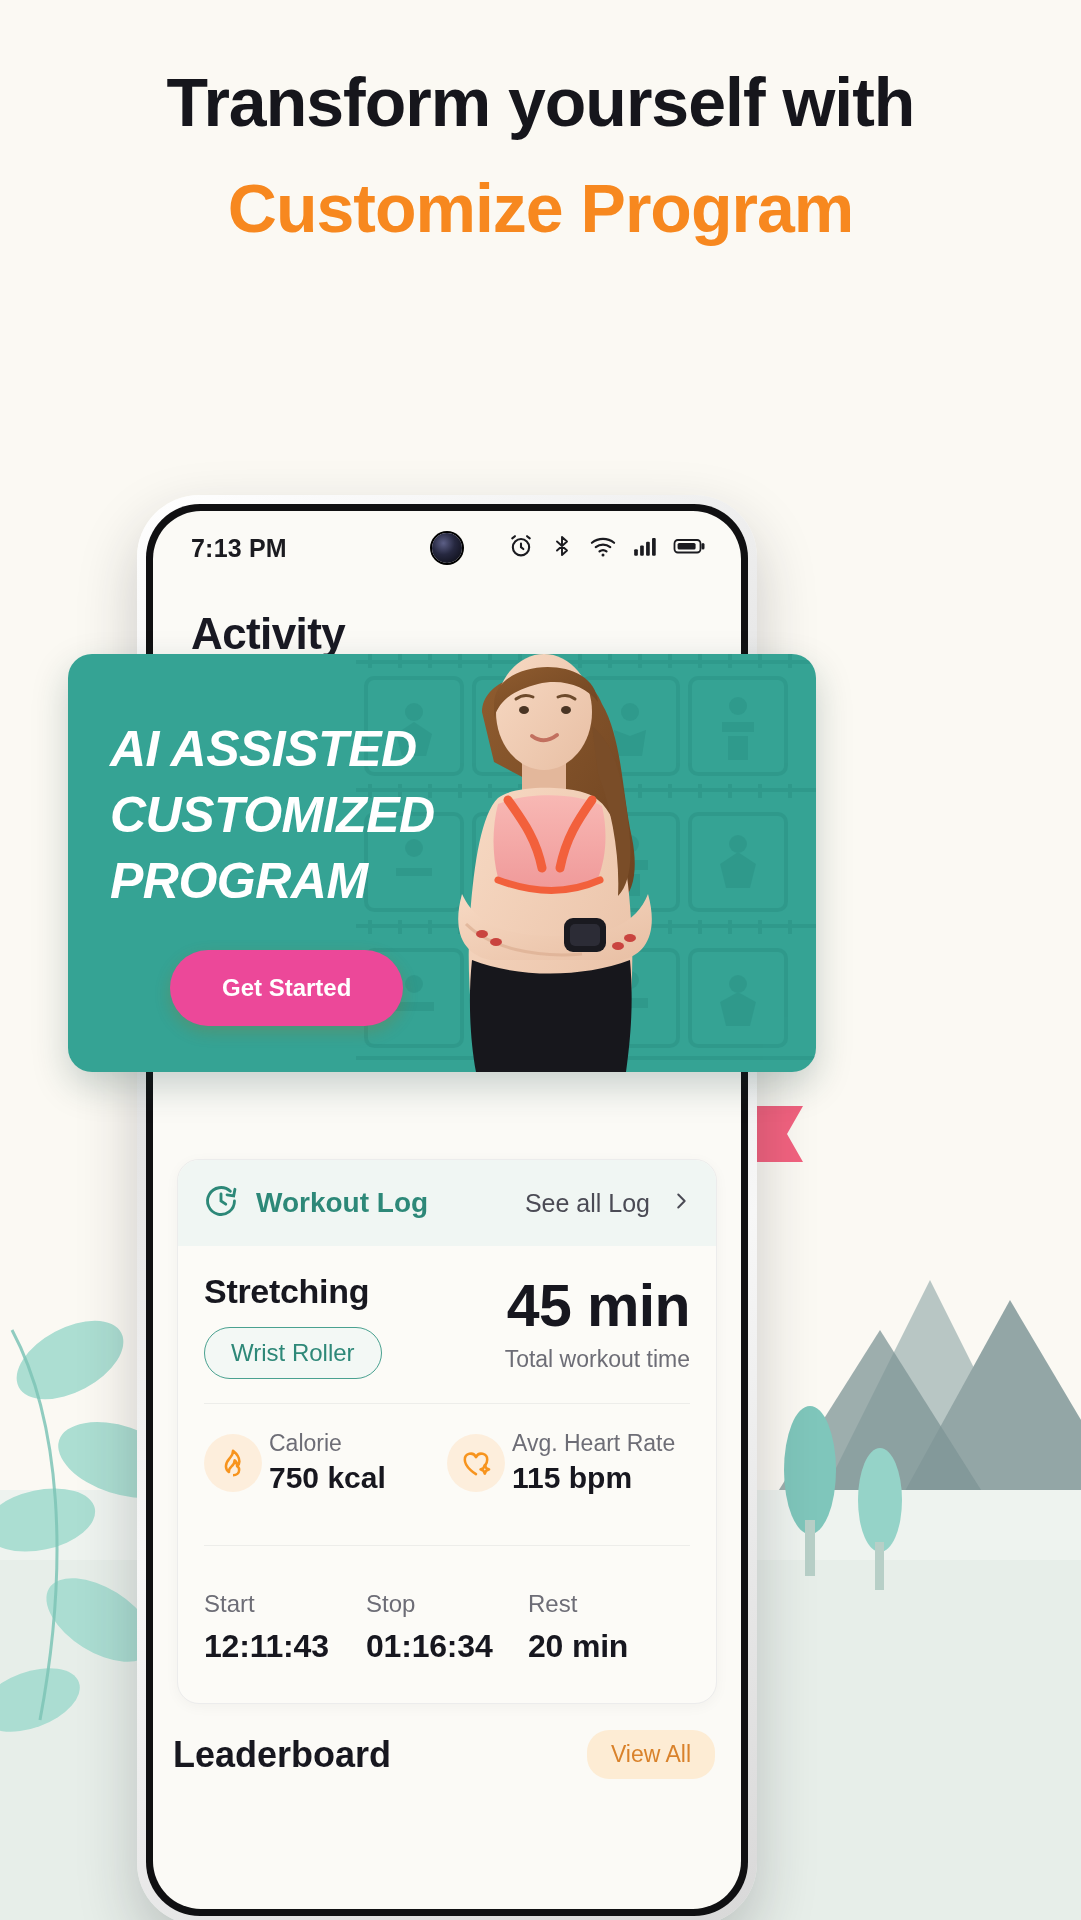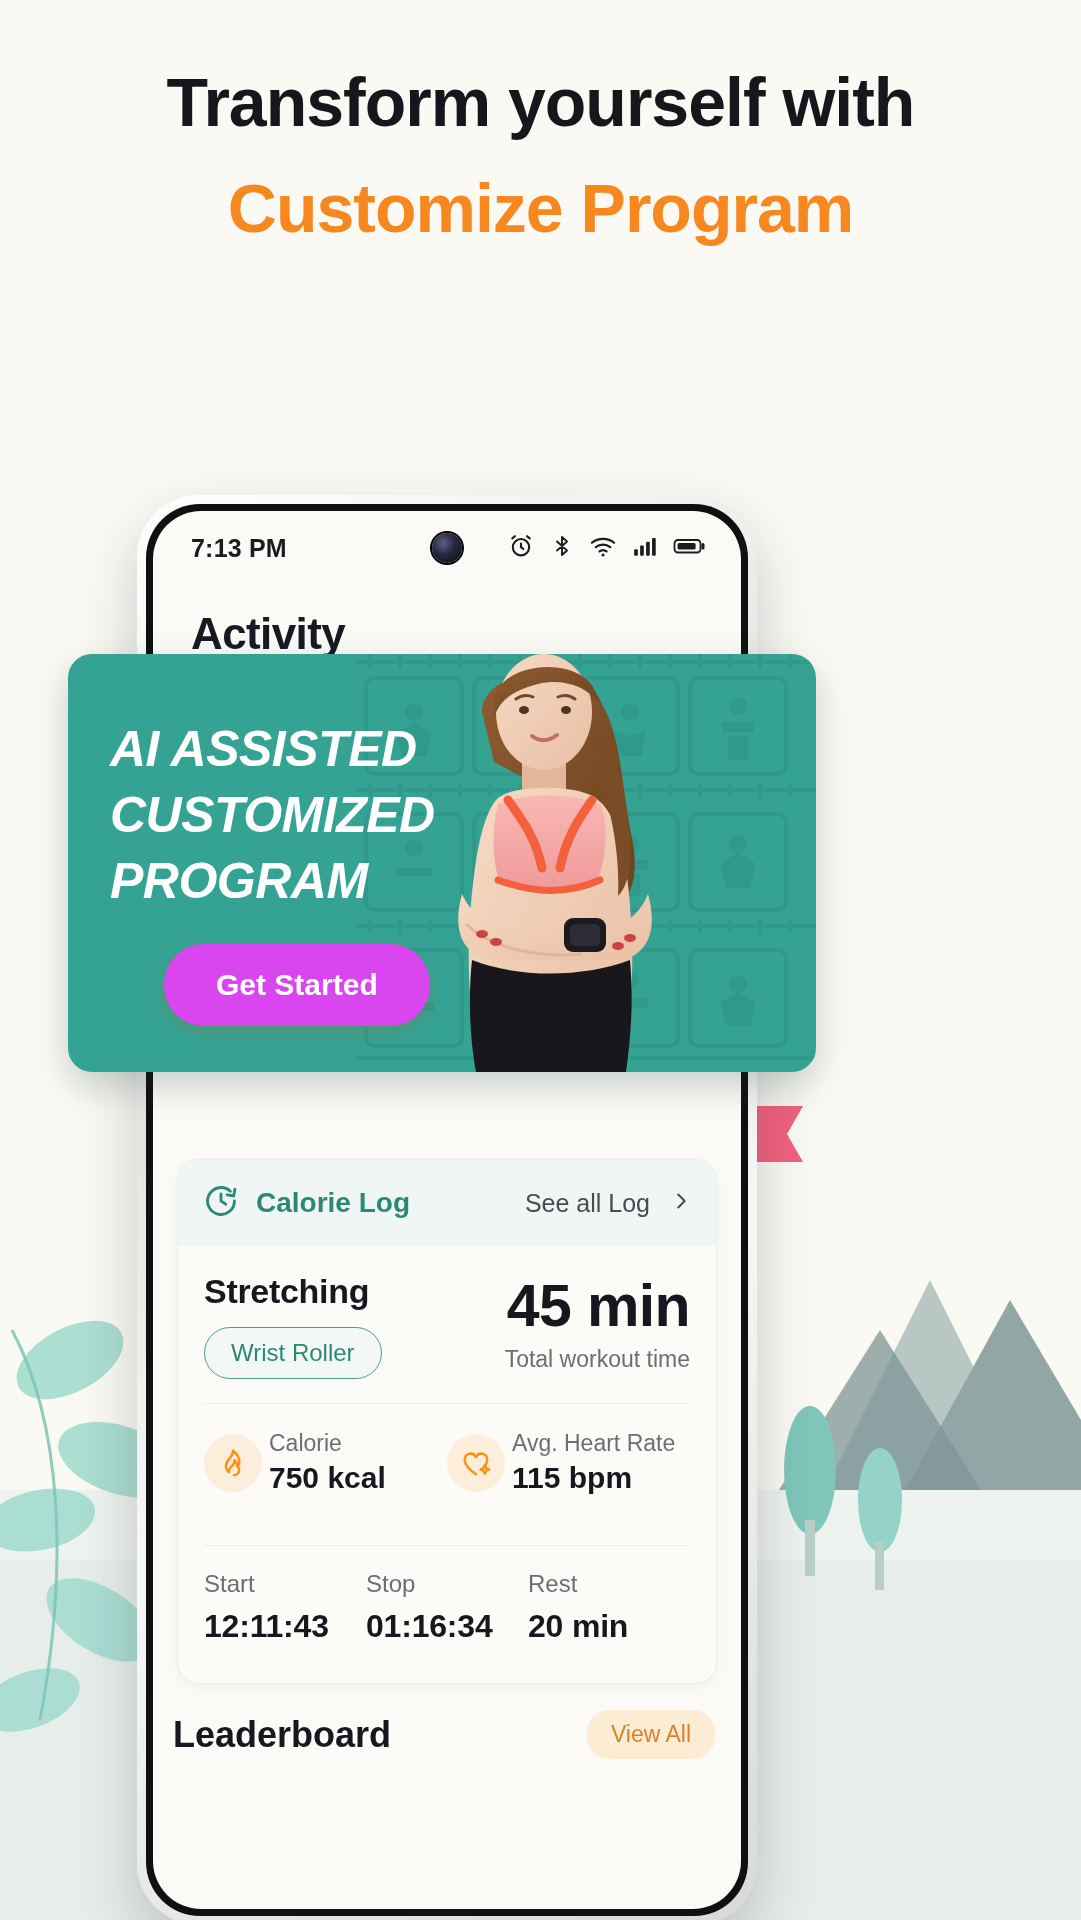--- a/index.html
+++ b/index.html
@@ -131,21 +131,21 @@
     width:58px; height:58px; border-radius:50%;
     background:#fdeedc;
     display:flex; align-items:center; justify-content:center;
     flex:none;
   }
   .metric-lbl { font-size:23px; color:#6d6d76; }
   .metric-val { font-size:30px; font-weight:700; color:#17171f; margin-top:4px; }
 
   .times { display:flex; padding:24px 0 28px 0; }
   .time-col { flex:1; }
-  .time-lbl { font-size:24px; color:#6d6d76; }
+  .time-lbl { font-size:24px; color:#6d6d76;margin-top:20px; }
   .time-val { font-size:32px; font-weight:700; color:#17171f; margin-top:10px; letter-spacing:-.2px; }
 
   .leaderboard-row {
     display:flex; align-items:center; justify-content:space-between;
     margin:26px 26px 0 20px;
   }
   .leaderboard-title { font-size:36px; font-weight:700; color:#17171f; }
   .view-all {
     background:#fdecd4; color:#d9822b; font-size:23px;
     padding:11px 24px; border-radius:22px;
@@ -162,23 +162,23 @@
     overflow:hidden;
     box-shadow:0 14px 36px rgba(20,60,55,0.22);
   }
   .promo-pattern { position:absolute; right:0; top:0; width:460px; height:100%; opacity:.5; }
   .promo-text {
     position:absolute; left:42px; top:62px;
     font-size:50px; font-weight:800; font-style:italic; color:#ffffff;
     line-height:1.32; letter-spacing:-.5px; z-index:2;
   }
   .cta {
-    position:absolute; left:96px; bottom:46px;
-    background:#d946ef; color:#ffffff;
-    font-size:30px; font-weight:700;
+    position:absolute; left:102px; bottom:46px;
+    background:#ec4899; color:#ffffff;
+    font-size:24px; font-weight:700;
     padding:24px 52px; border-radius:40px;
     z-index:3; border:none; cursor:pointer;
     box-shadow:0 6px 16px rgba(180,95,10,0.22);
   }
   .model { position:absolute; right:90px; bottom:0; width:340px; height:430px; z-index:2; }
 
   
   .flag { position:absolute; left:745px; top:1100px; z-index:5; }
 </style>
 </head>
@@ -286,21 +286,21 @@
 
         <div class="log-head">
           <div class="log-head-left">
             <span>
               <svg width="38" height="38" viewBox="0 0 24 24" fill="none" stroke="#2d8878" stroke-width="1.8" stroke-linecap="round">
                 <path d="M20.5 12a8.5 8.5 0 1 1-2.6-6.1"></path>
                 <path d="M12 7.6V12l3 2"></path>
                 <path d="M20.8 4.6 20 8.8l-4.2-.7"></path>
               </svg>
             </span>
-            <span class="log-head-title">Calorie Log</span>
+            <span class="log-head-title">Workout Log</span>
           </div>
           <div class="log-head-right">
             <span class="log-see-all">See all Log</span>
             <span>
               <svg width="22" height="26" viewBox="0 0 24 24" fill="none" stroke="#4b4b55" stroke-width="2.2" stroke-linecap="round" stroke-linejoin="round">
                 <path d="M9 5l7 7-7 7"></path>
               </svg>
             </span>
           </div>
         </div>

